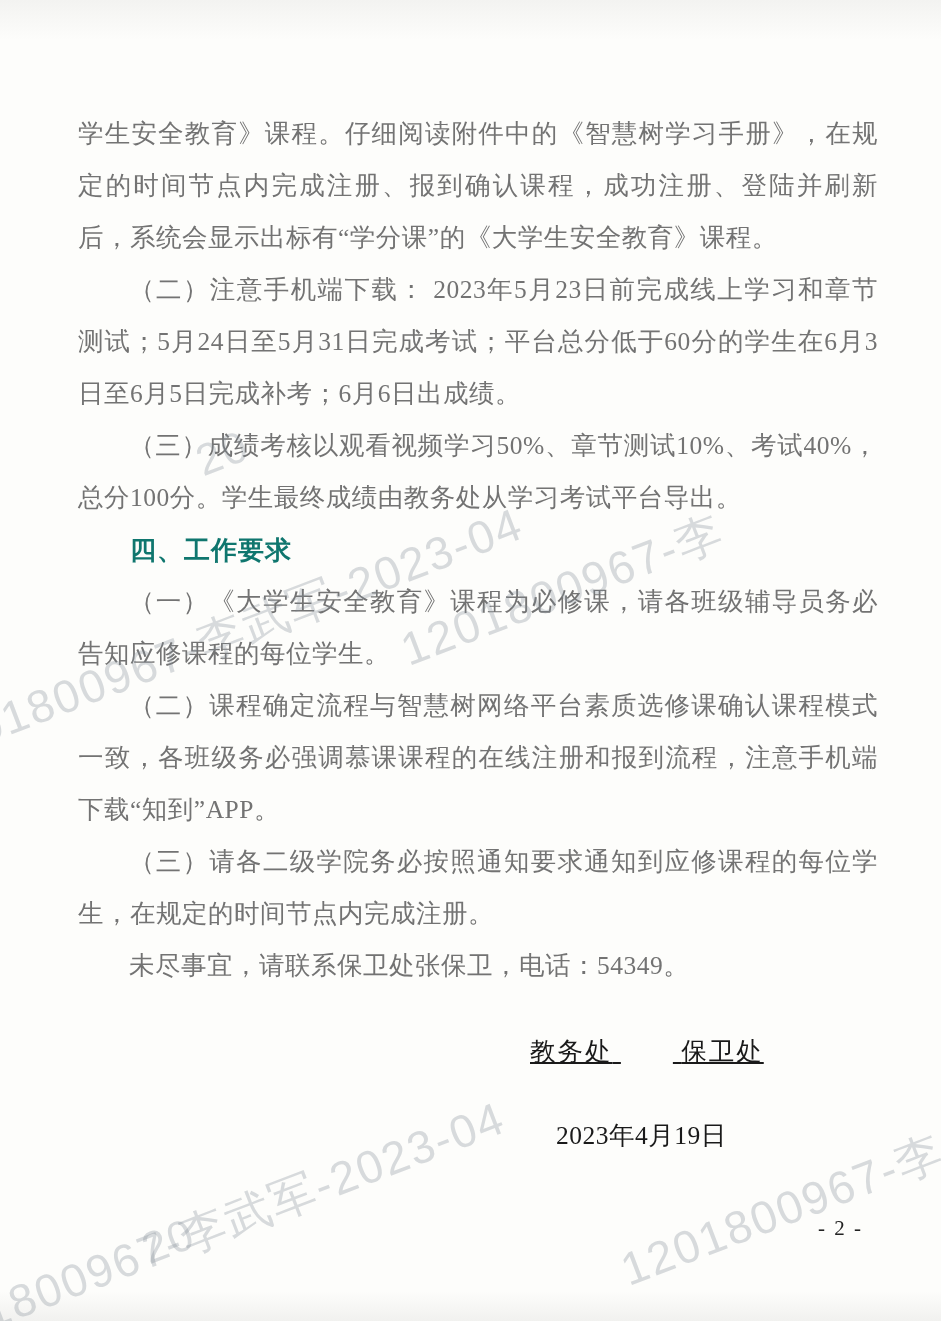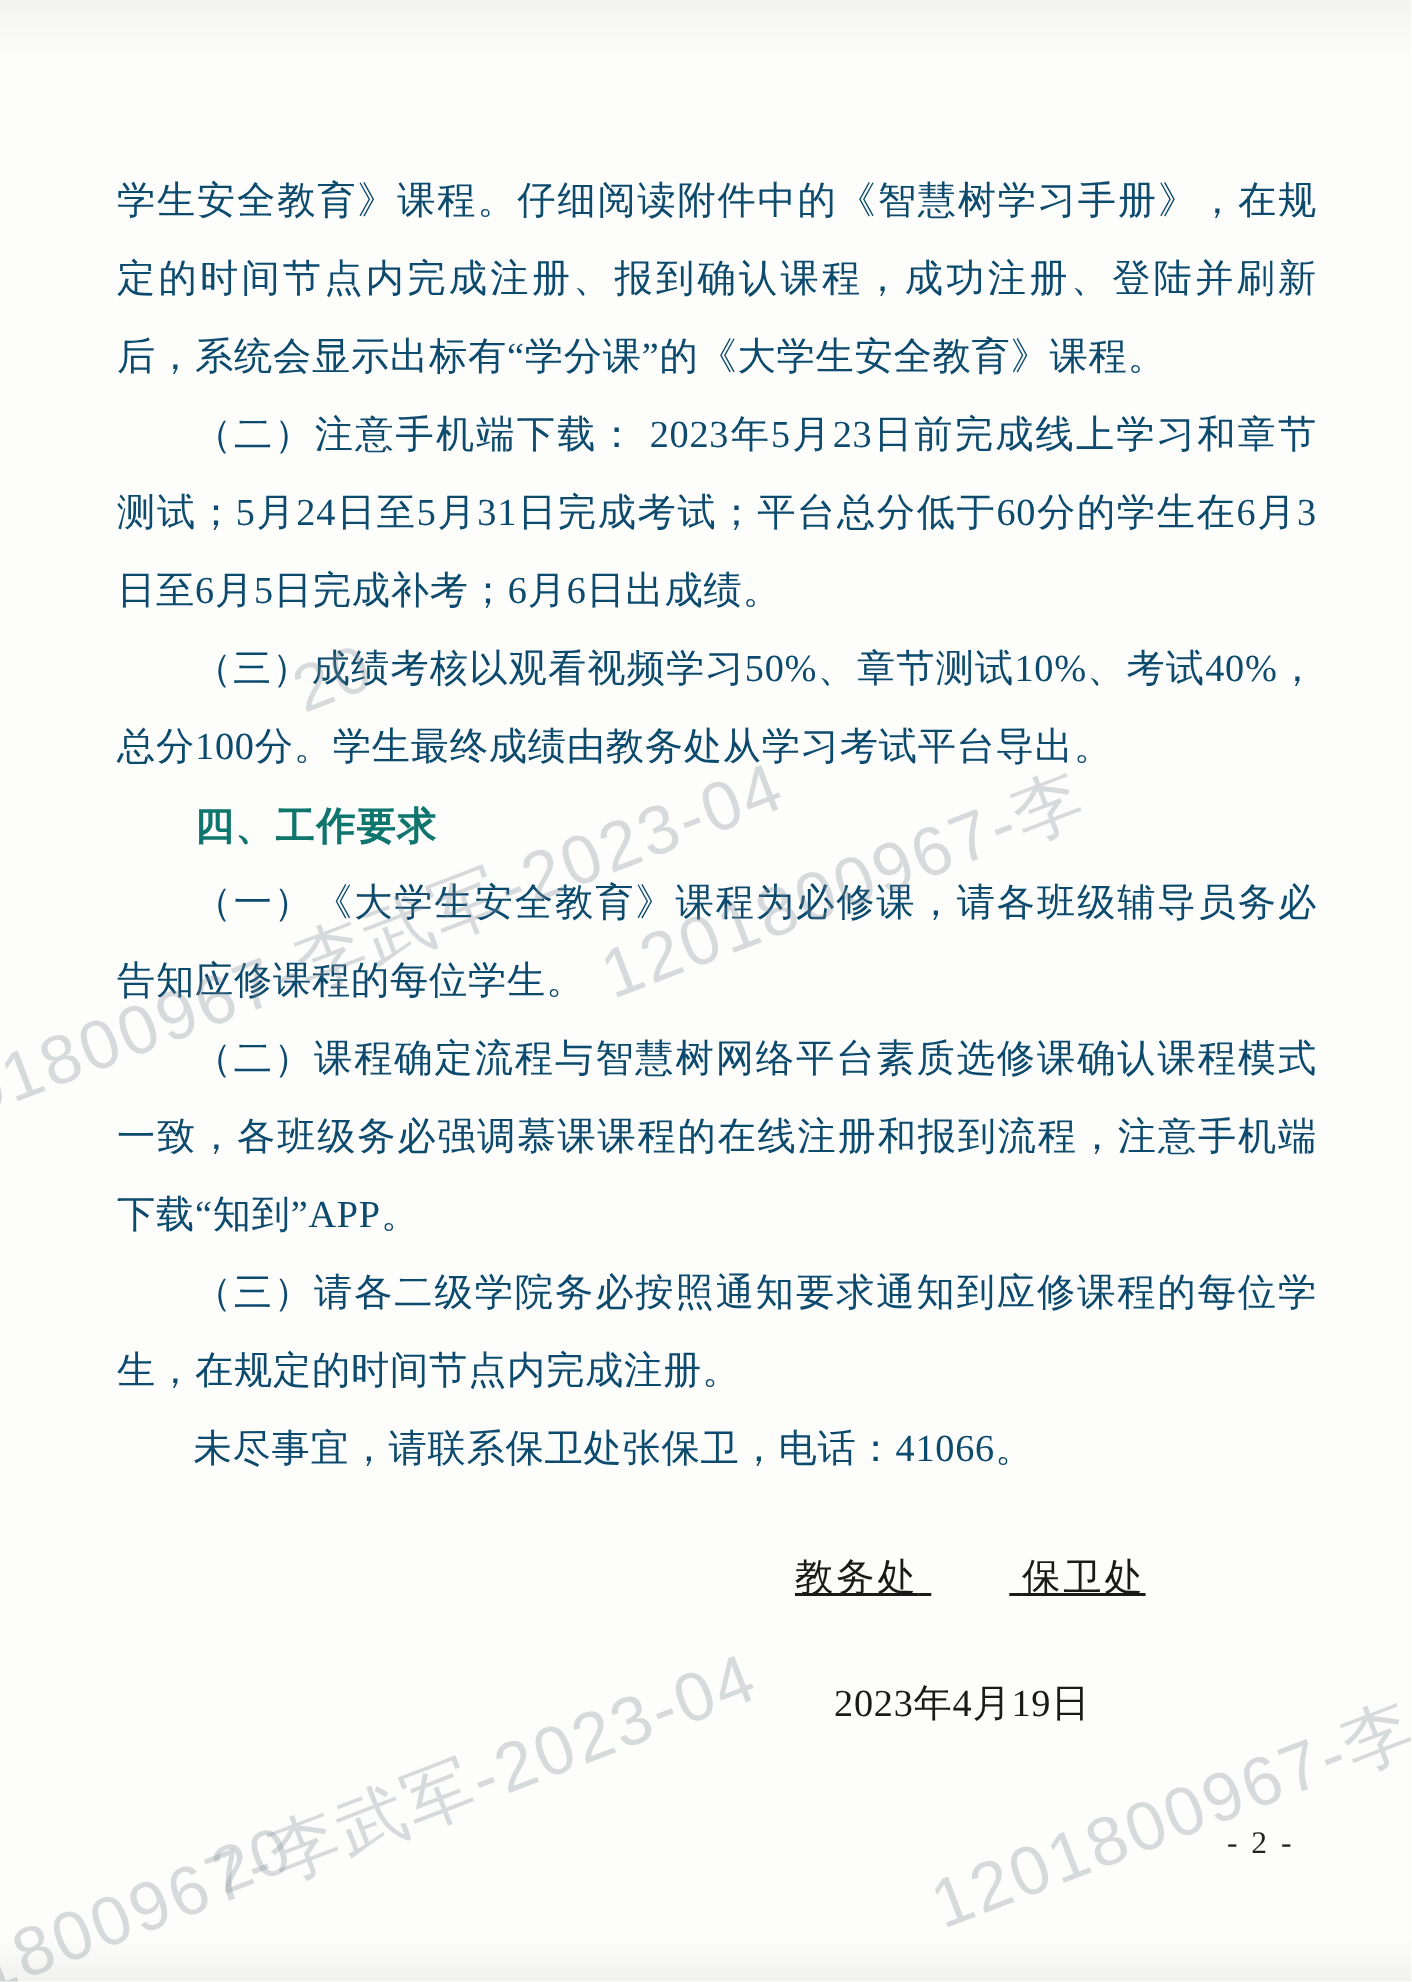--- a/index.html
+++ b/index.html
@@ -30,21 +30,21 @@
     width: 800px;
   }
 
   .para {
     font-size: 25.5px;
     line-height: 52px;
     letter-spacing: 0.5px;
     text-align: justify;
     text-justify: inter-ideograph;
     margin: 0 0 0 0;
-    color: #0c4a6e;
+    color: #737373;
     font-family: "Liberation Serif", "DejaVu Serif", serif;
   }
   .para.indent {
     text-indent: 2em;
   }
   .heading {
     font-size: 26px;
     line-height: 52px;
     font-weight: bold;
     text-indent: 2em;
@@ -131,21 +131,21 @@
     <p class="para indent">（三）成绩考核以观看视频学习50%、章节测试10%、考试40%，总分100分。学生最终成绩由教务处从学习考试平台导出。</p>
 
     <h2 class="heading">四、工作要求</h2>
 
     <p class="para indent">（一）《大学生安全教育》课程为必修课，请各班级辅导员务必告知应修课程的每位学生。</p>
 
     <p class="para indent">（二）课程确定流程与智慧树网络平台素质选修课确认课程模式一致，各班级务必强调慕课课程的在线注册和报到流程，注意手机端下载“知到”APP。</p>
 
     <p class="para indent">（三）请各二级学院务必按照通知要求通知到应修课程的每位学生，在规定的时间节点内完成注册。</p>
 
-    <p class="para indent">未尽事宜，请联系保卫处张保卫，电话：41066。</p>
+    <p class="para indent">未尽事宜，请联系保卫处张保卫，电话：54349。</p>
 
     <div class="sign-block">
       <div class="sign-line">
         <span>教务处</span>
         <span class="gap"></span>
         <span>保卫处</span>
       </div>
       <div class="date-line">2023年4月19日</div>
     </div>
 

